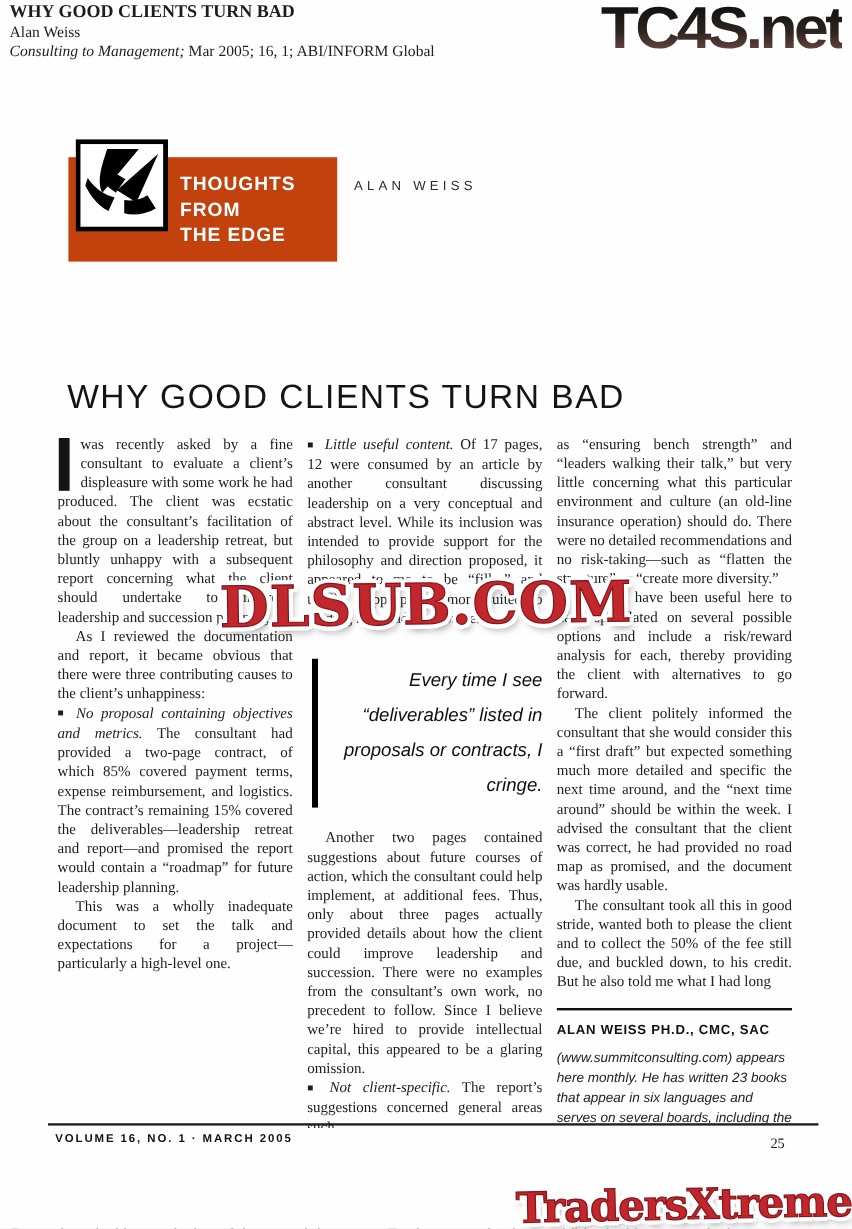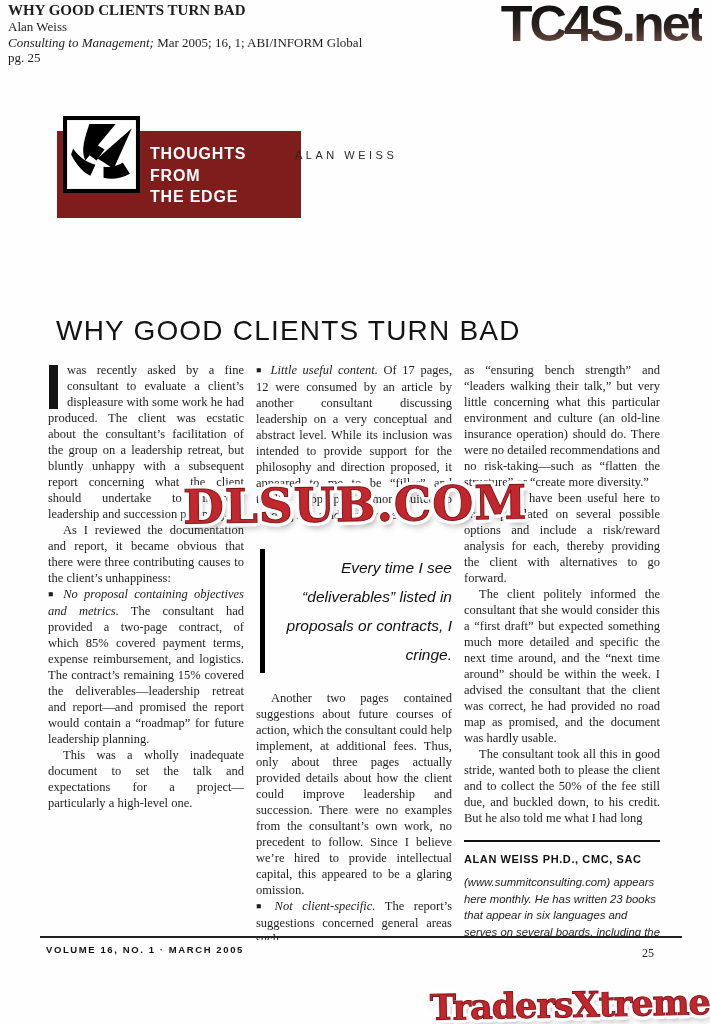--- a/index.html
+++ b/index.html
@@ -12,21 +12,21 @@
   .sh-line{font-size:13px;}
   .it{font-style:italic;}
 
   
   .wm-top{position:absolute;right:8px;top:-6px;z-index:12;
           font-family:"Liberation Sans",sans-serif;font-weight:bold;font-size:52px;letter-spacing:-3px;
           background:linear-gradient(180deg,#101010 15%,#2e2420 55%,#8d5d54 100%);
           -webkit-background-clip:text;background-clip:text;color:transparent;transform:scaleY(0.95);}
 
   
-  .band{position:absolute;left:57px;top:131px;width:244px;height:87px;background:#7f1d1d;}
+  .band{position:absolute;left:57px;top:131px;width:224px;height:87px;background:#c2410c;}
   .band-text{position:absolute;left:93px;top:12px;color:#fff;font-family:"Liberation Sans",sans-serif;
              font-weight:bold;font-size:16px;line-height:21.5px;letter-spacing:0.8px;}
   .edge-icon{position:absolute;left:63px;top:116px;width:77px;height:77px;}
   .byline{position:absolute;left:295px;top:149px;font-family:"Liberation Sans",sans-serif;
           font-size:11px;letter-spacing:3.5px;color:#2a2a2a;}
 
   
   .headline{position:absolute;left:56px;top:296px;font-family:"Liberation Sans",sans-serif;
             font-size:28px;font-weight:normal;letter-spacing:1.2px;color:#141414;}
 
@@ -69,21 +69,20 @@
 </style>
 </head>
 <body>
 
 <div class="page">
 
   <div class="scan-header">
     <div class="sh-title">WHY GOOD CLIENTS TURN BAD</div>
     <div class="sh-line">Alan Weiss</div>
     <div class="sh-line"><span class="it">Consulting to Management;</span><span> Mar 2005; 16, 1; ABI/INFORM Global</span></div>
-    <div class="sh-line">pg. 25</div>
   </div>
 
   <div class="wm-top">TC4S.net</div>
 
   <div class="band">
     <div class="band-text">
       <div>THOUGHTS</div>
       <div>FROM</div>
       <div>THE EDGE</div>
     </div>

